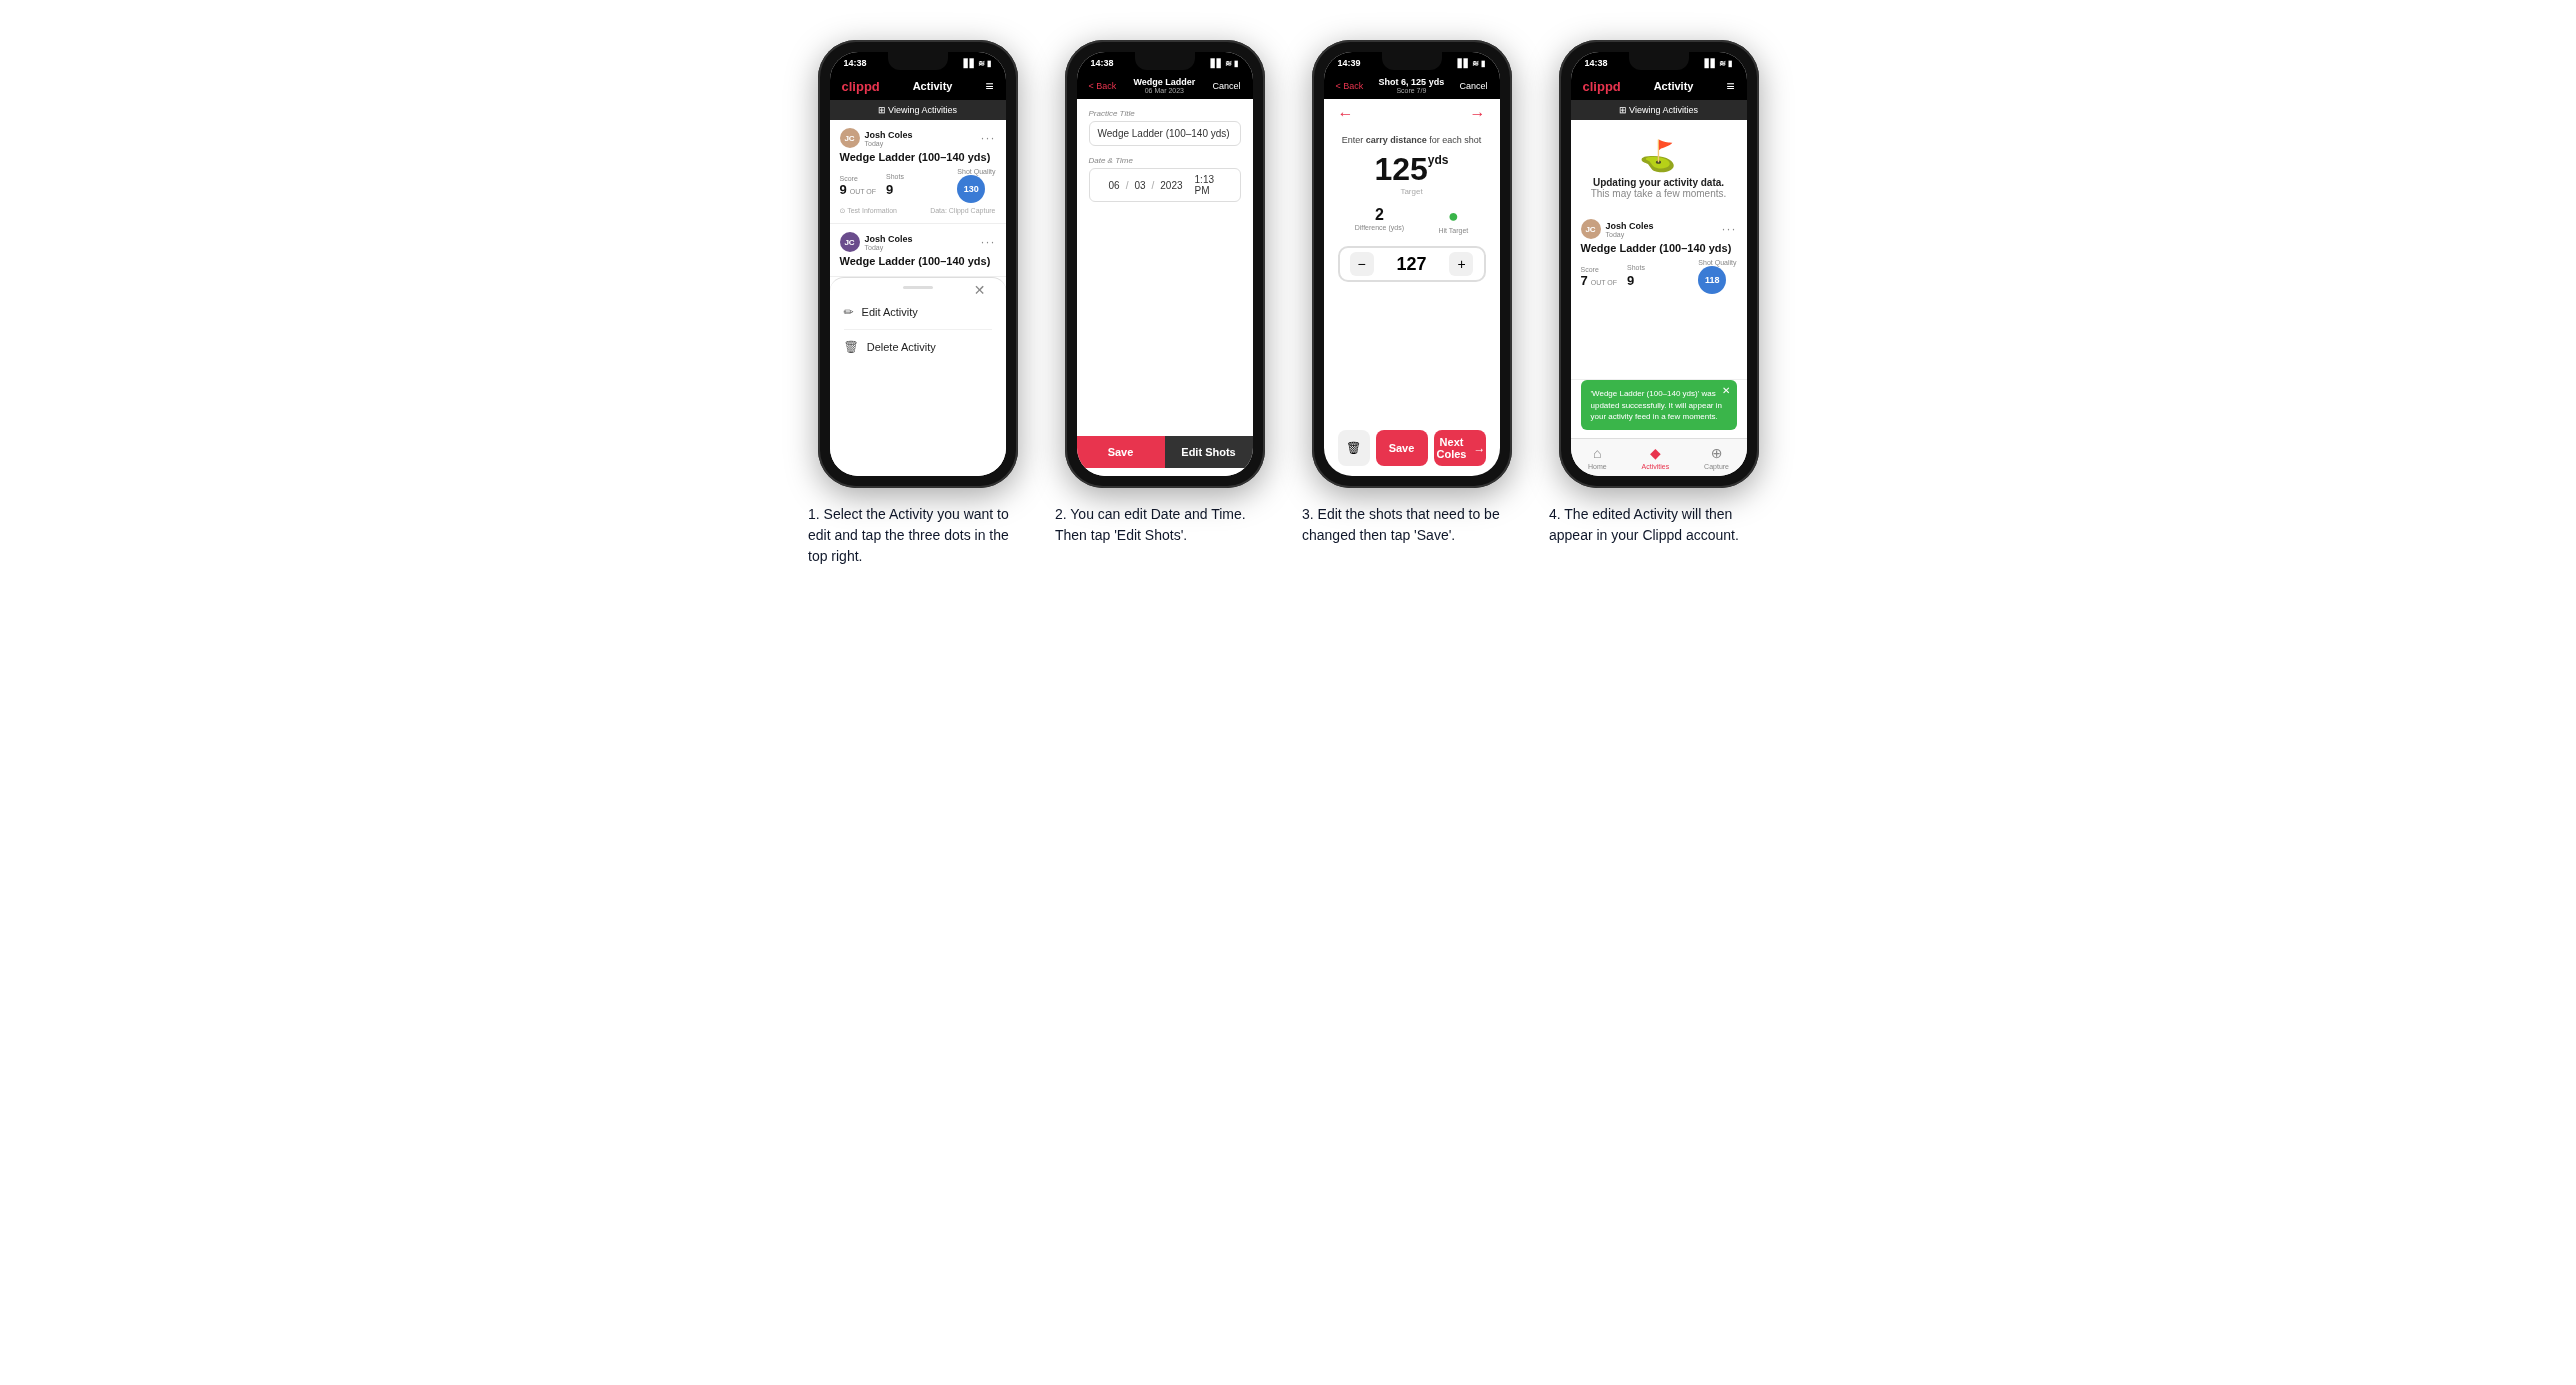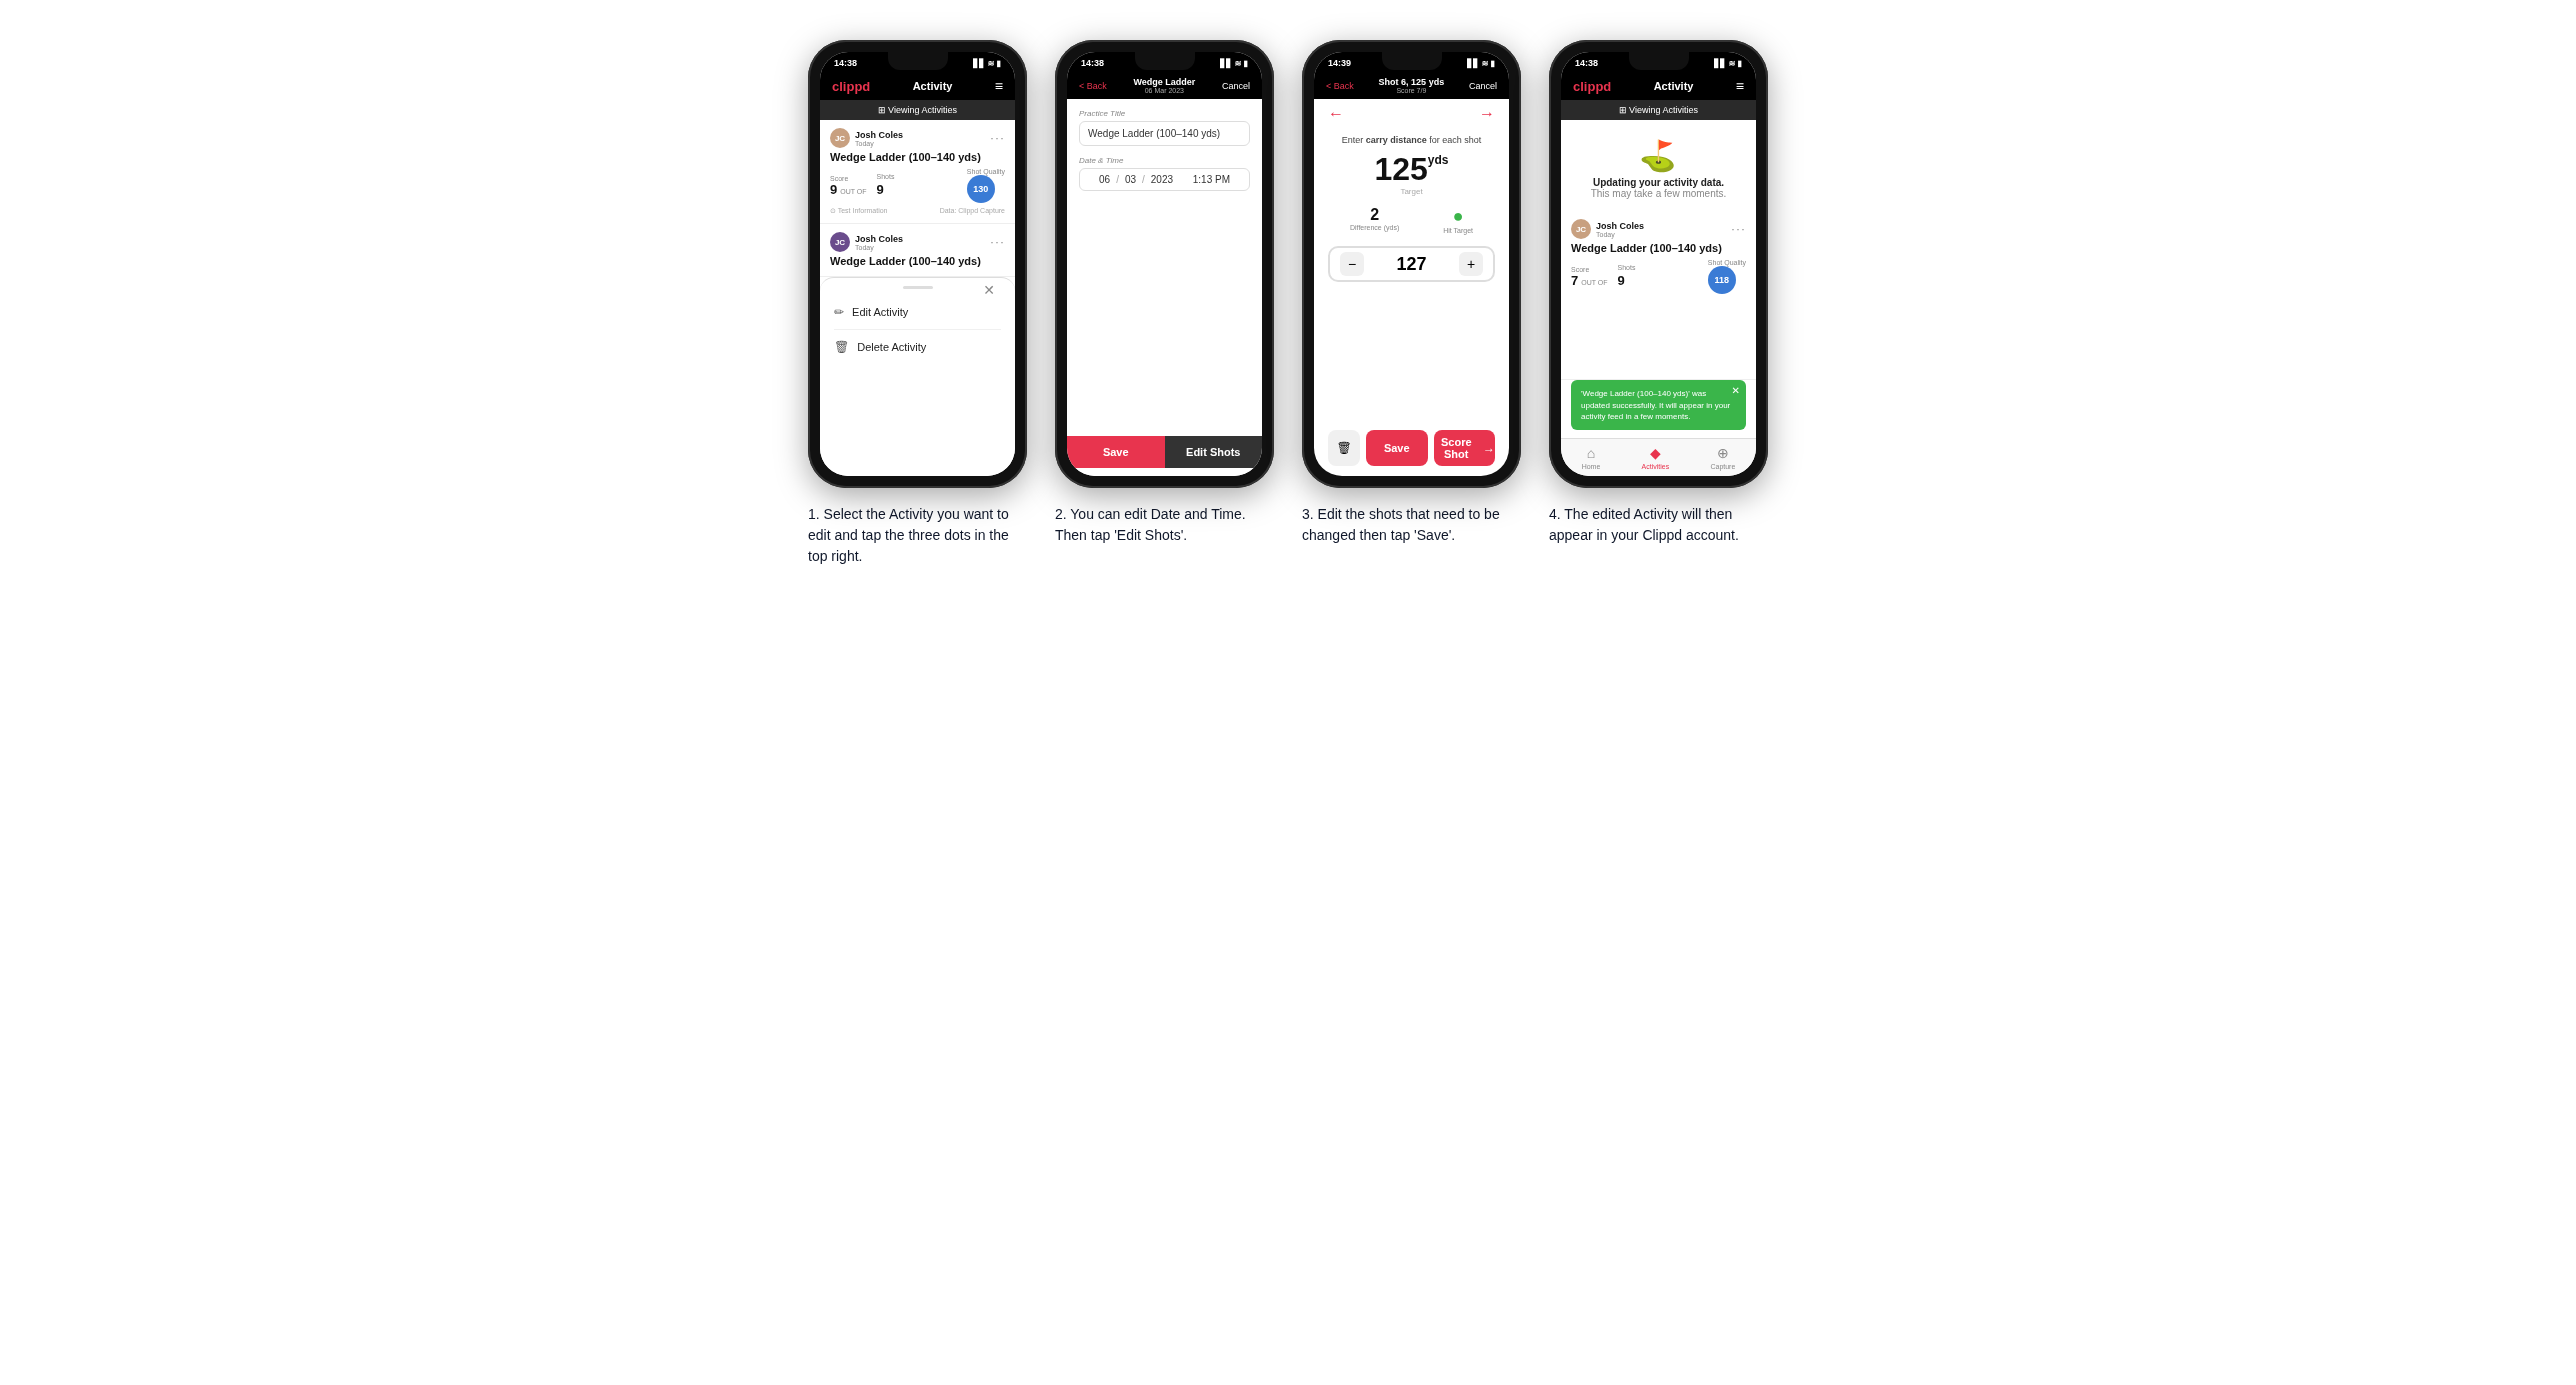--- a/index.html
+++ b/index.html
@@ -20,21 +20,21 @@
       flex-wrap: wrap;
     }
     .phone-col {
       display: flex;
       flex-direction: column;
       align-items: center;
       max-width: 239px;
     }
     
     .phone-frame {
-      width: 219px;
+      width: 200px;
       height: 448px;
       background: #111;
       border-radius: 38px;
       padding: 12px;
       box-shadow: 0 8px 32px rgba(0,0,0,0.35), inset 0 0 0 2px #333;
       position: relative;
     }
     .phone-screen {
       width: 100%;
       height: 100%;
@@ -560,21 +560,21 @@
           <div class="p3-input-row">
             <button class="p3-minus">−</button>
             <span class="p3-num">127</span>
             <button class="p3-plus">+</button>
           </div>
         </div>
         <div class="p3-bottom">
           <button class="p3-delete">🗑</button>
           <button class="p3-save">Save</button>
           <button class="p3-next">
-            <span>Score Shot</span>
+            <span>Next Coles</span>
             <span class="arrow-right">→</span>
           </button>
         </div>
       </div>
     </div>
     <div class="caption">3. Edit the shots that need to be changed then tap 'Save'.</div>
   </div>
 
   <div class="phone-col">
     <div class="phone-frame">

